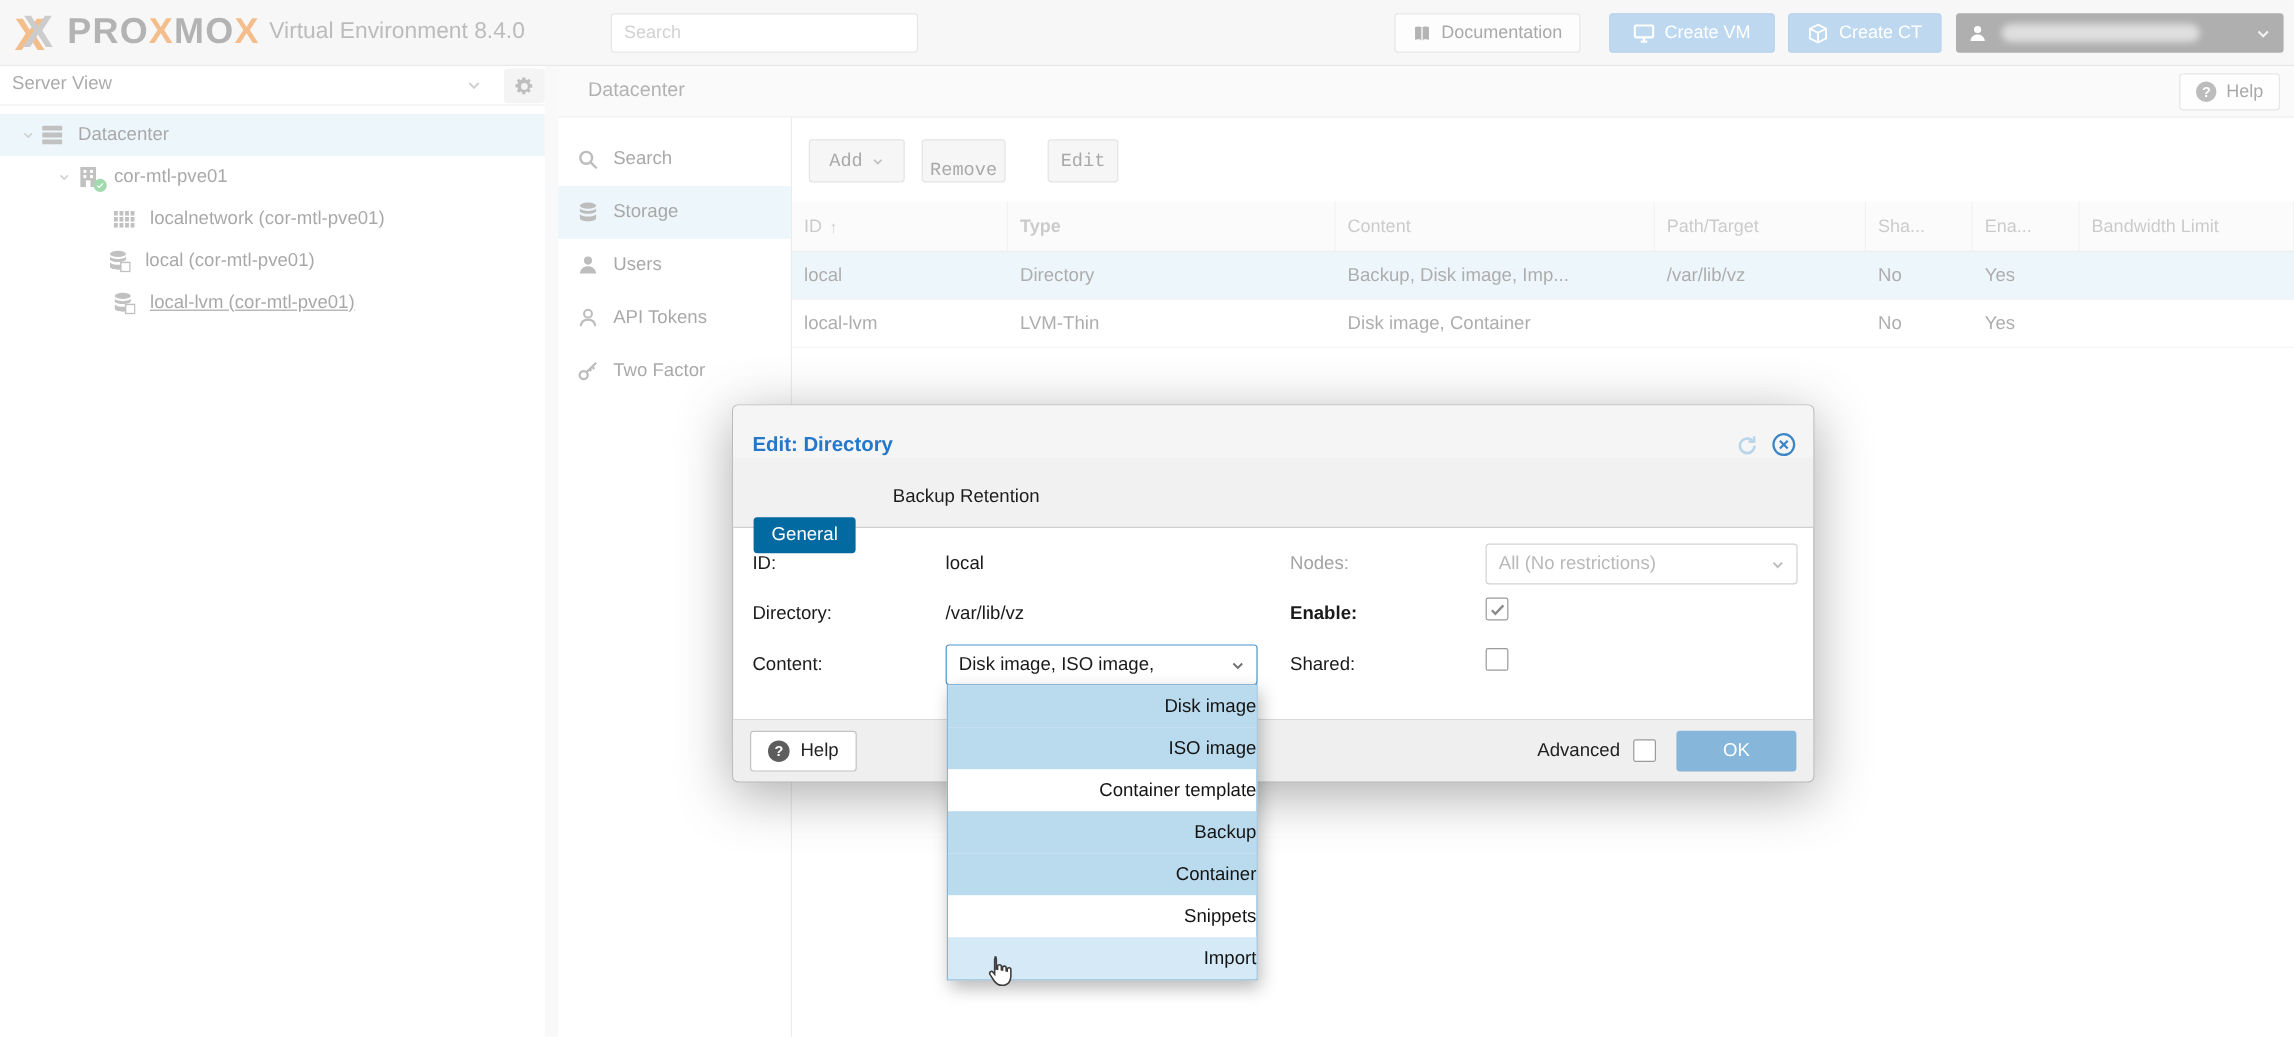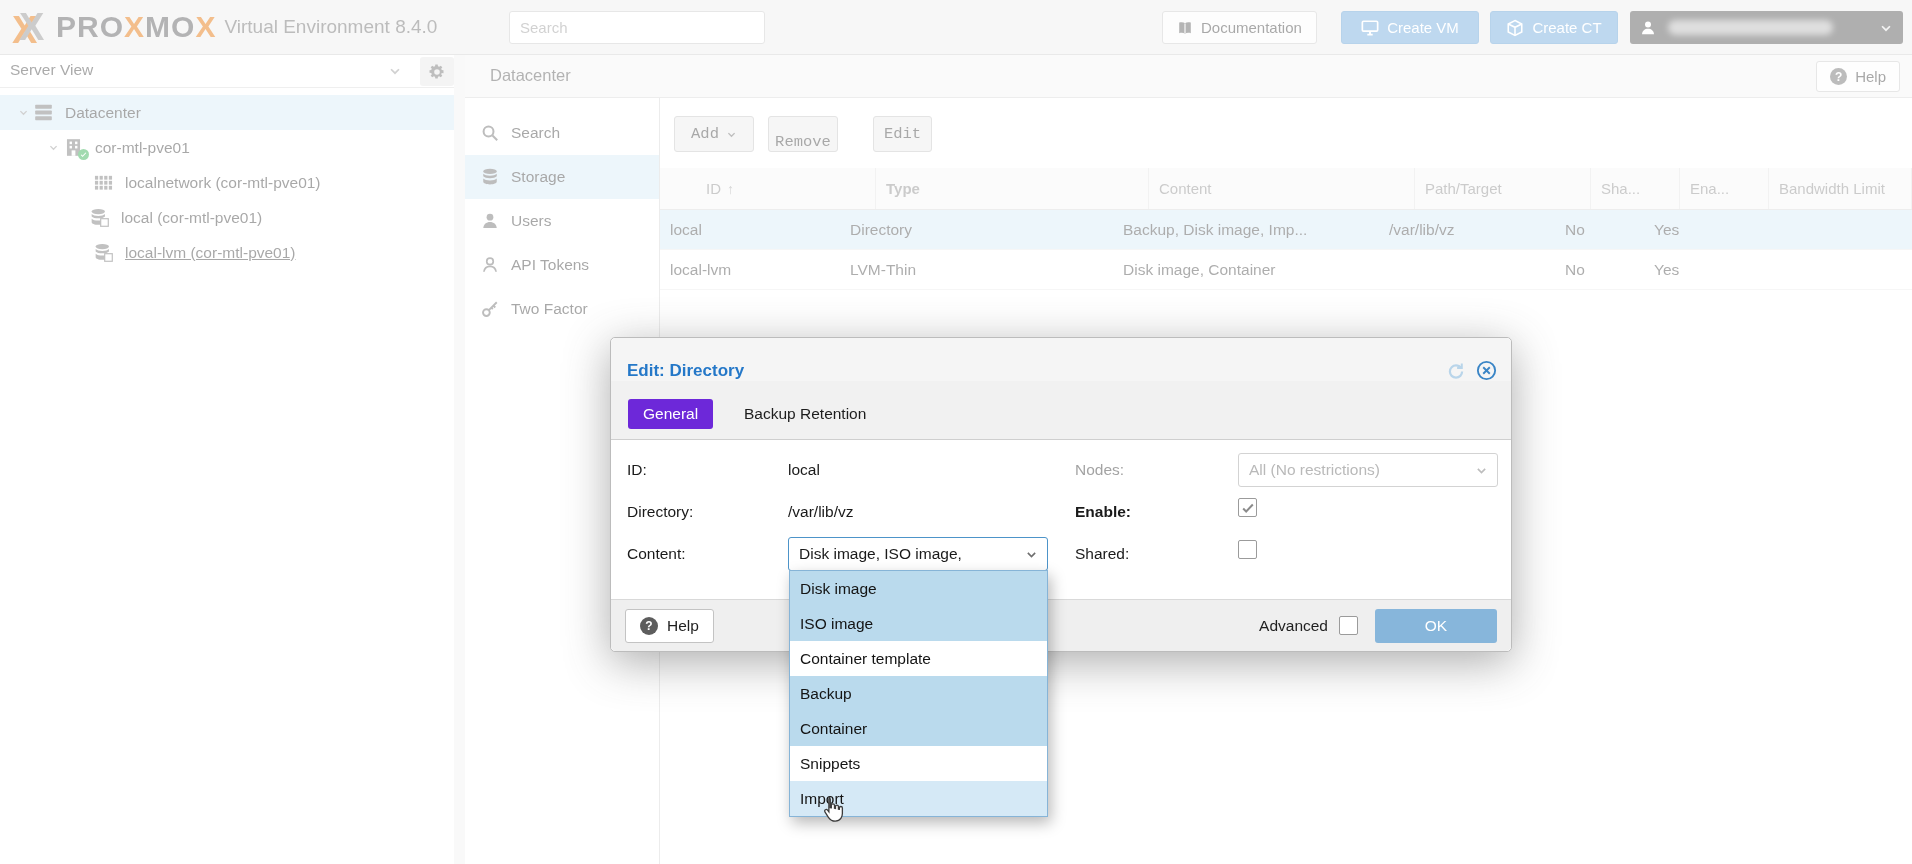--- a/index.html
+++ b/index.html
@@ -74,43 +74,43 @@
 
   
   .dialog { position:absolute; left:610px; top:337px; width:902px; height:315px; background:#fff; border:1px solid #bcbcbc; border-radius:5px; box-shadow:0 10px 45px rgba(70,70,70,0.45); z-index:30; }
   .dlg-header { position:absolute; left:0; top:0; right:0; height:43px; background:#f5f5f5; border-radius:5px 5px 0 0; display:flex; align-items:flex-end; padding:0 14px 0 16px; cursor:move; }
   .dlg-title { font-size:17px; font-weight:bold; color:#2578c8; }
   .dlg-tools { margin-left:auto; display:flex; align-items:center; gap:10px; }
   .undo { width:20px; height:20px; color:#b9d5ea; }
   .closex { width:21px; height:21px; color:#3a85c6; cursor:pointer; }
   .dlg-tabs { position:absolute; left:0; top:43px; right:0; height:59px; background:#f1f1f1; border-bottom:1px solid #cfcfcf; }
   .tab { position:absolute; top:18px; height:30px; line-height:30px; font-size:15.5px; cursor:pointer; }
-  .tab-general { left:17px; padding:0 15px; background:#6d28d9; color:#fff; border-radius:3px; }
+  .tab-general { left:17px; padding:0 15px; background:#0369a1; color:#fff; border-radius:3px;margin-top:32px; }
   .tab-backup { left:133px; color:#1d1d1d; }
   .lbl { position:absolute; font-size:15.5px; color:#1a1a1a; }
   .lbl.dis { color:#a3a3a3; }
   .val { position:absolute; font-size:15.5px; color:#1a1a1a; }
   .combo { position:absolute; height:34px; background:#fff; border-radius:3px; font-size:15.5px; display:flex; align-items:center; padding-left:10px; cursor:pointer; }
   .combo .cchev { position:absolute; right:9px; width:13px; height:13px; }
   .combo-nodes { left:627px; top:115px; width:260px; border:1px solid #d3d3d3; color:#b9b9b9; }
   .combo-nodes .cchev { color:#bdbdbd; }
   .combo-content { left:177px; top:199px; width:260px; border:1px solid #4d94c9; color:#1a1a1a; }
   .combo-content .cchev { color:#6f6f6f; }
   .cbox { position:absolute; width:19px; height:19px; background:#fff; border:1px solid #9b9b9b; border-radius:2px; display:flex; align-items:center; justify-content:center; color:#8b8b8b; cursor:pointer; }
   .cbox svg { width:14px; height:14px; }
   .dlg-footer { position:absolute; left:0; bottom:0; right:0; height:52px; background:#efefef; border-top:1px solid #d9d9d9; border-radius:0 0 5px 5px; display:flex; align-items:center; padding:0 14px; }
   .helpbtn { height:34px; padding:0 14px; background:#fff; border:1px solid #c3c3c3; border-radius:3px; display:flex; align-items:center; gap:9px; font-size:15.5px; color:#1f1f1f; cursor:pointer; }
   .qcircle2 { width:18px; height:18px; border-radius:50%; background:#5d5d5d; color:#fff; font-size:12px; font-weight:bold; display:flex; align-items:center; justify-content:center; }
   .spacer { flex:1; }
   .adv-label { font-size:15.5px; color:#1f1f1f; margin-right:11px; }
   .cbox-inline { position:static; }
-  .okbtn { margin-left:17px; width:122px; height:34px; background:#87b6db; color:#fff; border-radius:3px; font-size:15.5px; display:flex; align-items:center; justify-content:center; cursor:pointer; }
-
-  
-  .dropdown { position:absolute; left:789px; top:570px; width:259px; background:#fff; border:1px solid #86b4d7; box-shadow:3px 6px 14px rgba(0,0,0,0.28); z-index:40; }
+  .okbtn { margin-left:17px; width:100px; height:34px; background:#87b6db; color:#fff; border-radius:3px; font-size:15.5px; display:flex; align-items:center; justify-content:center; cursor:pointer; }
+
+  
+  .dropdown { position:absolute; left:789px; top:570px; width:259px; background:#fff; border:1px solid #86b4d7; box-shadow:3px 6px 14px rgba(0,0,0,0.28); z-index:40;text-align:right; }
   .opt { height:35px; line-height:35px; padding-left:10px; font-size:15.5px; color:#141414; cursor:pointer; }
   .opt-selected { background:#badaed; }
   .opt-hover { background:#d5e9f6; }
 
   .cursor { position:absolute; left:818px; top:793px; width:30px; height:34px; z-index:50; pointer-events:none; }
 </style>
 </head>
 <body>
 
 <div id="app">
@@ -341,21 +341,21 @@
       </span>
   </div>
   <div class="tbtn" id="btn-remove">
     <span>Remove</span>
   </div>
   <div class="tbtn" id="btn-edit">
     <span>Edit</span>
   </div>
 
   <div class="thead" id="thead">
-      <div class="th" style="width: 180px; margin-left: 36px;">
+      <div class="th" style="width: 180px;">
         <span>ID</span>
         <span class="sortarrow">↑</span>
       </div>
       <div class="th" style="width: 273px; font-weight: bold;">
         <span>Type</span>
       </div>
       <div class="th" style="width: 266px;">
         <span>Content</span>
       </div>
       <div class="th" style="width: 176px;">

